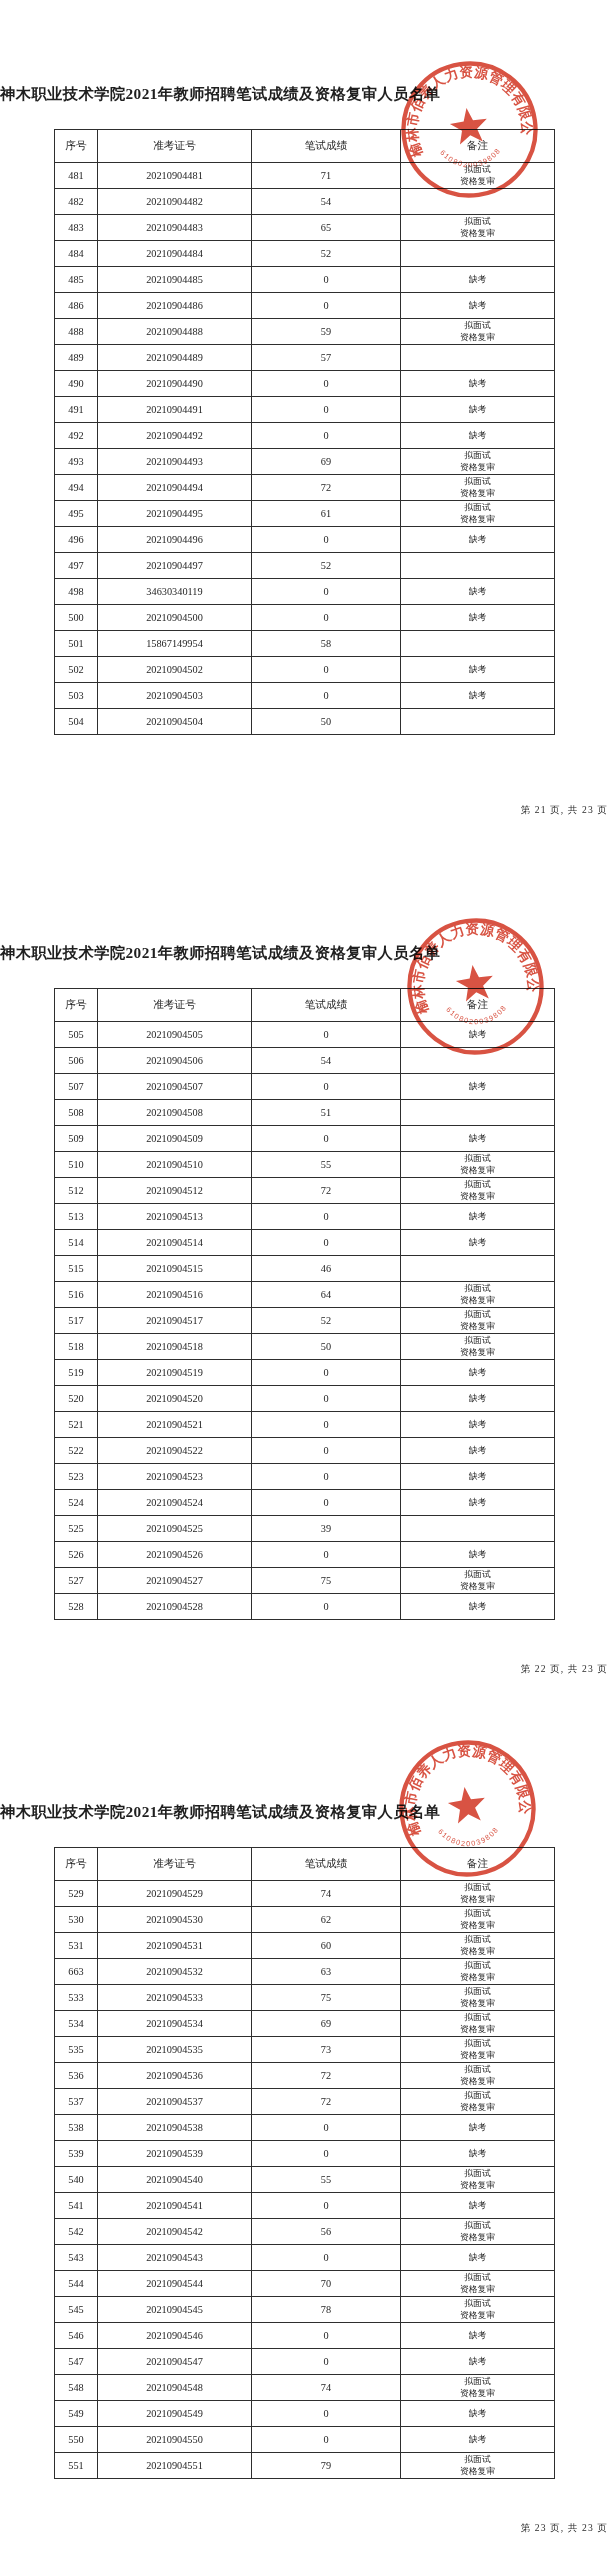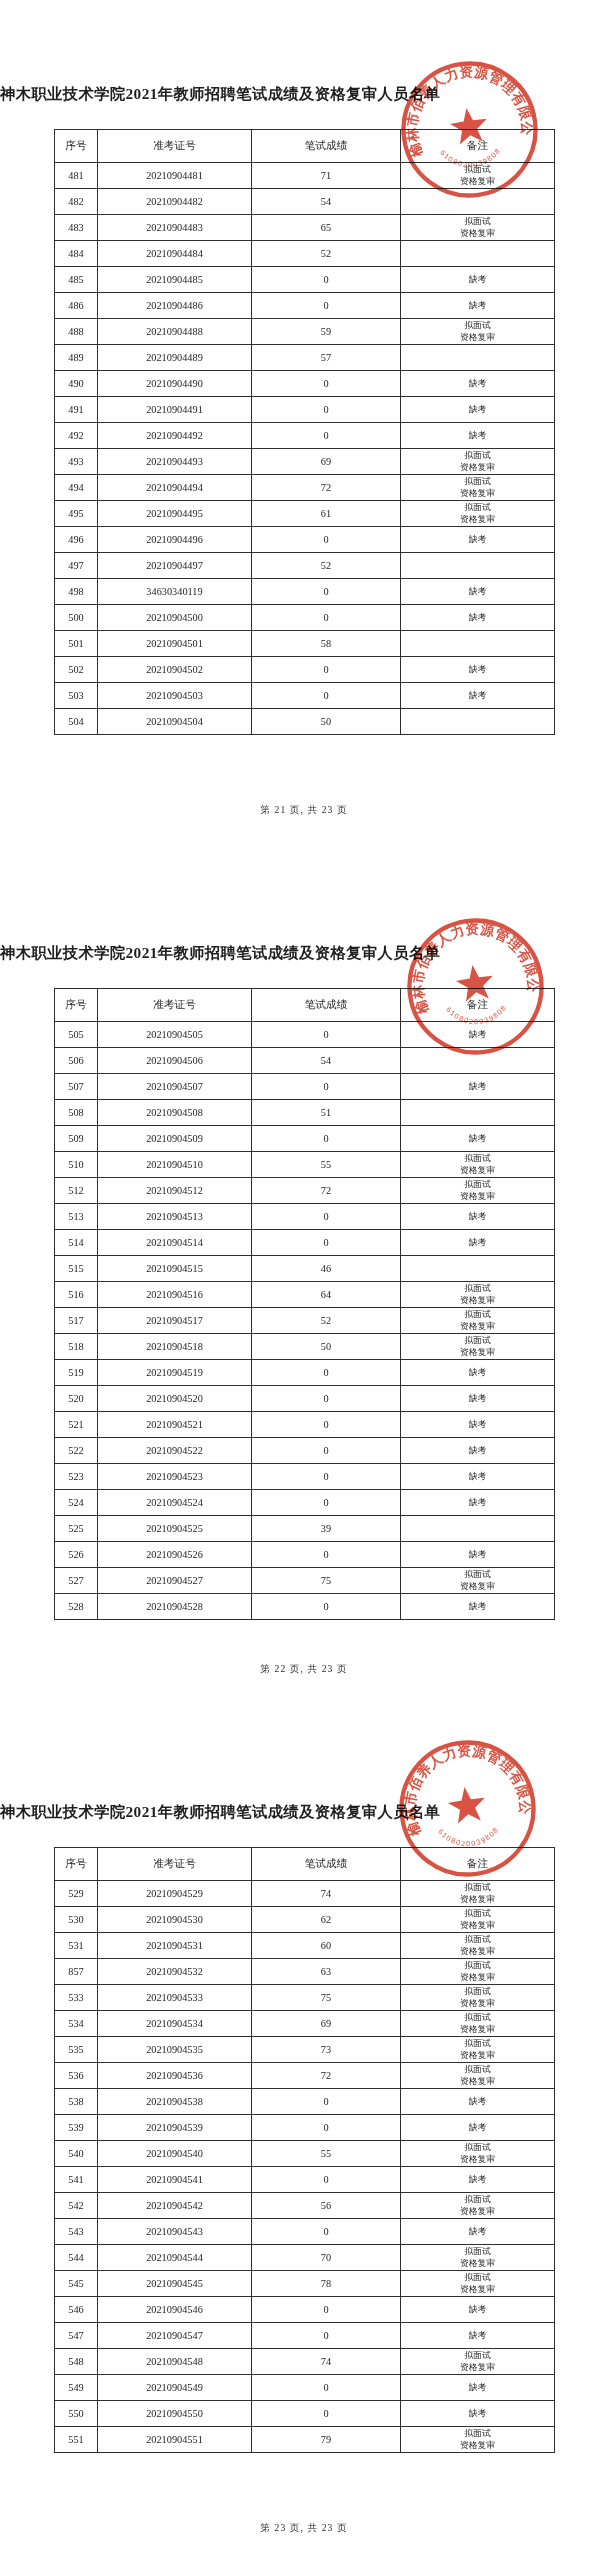--- a/index.html
+++ b/index.html
@@ -22,21 +22,21 @@
   }
   .score-table th{height:32px;font-size:10.7px;font-weight:400;}
   .score-table td{height:25px;font-size:10.3px;}
   .c-no{width:42px;}
   .c-id{width:153px;}
   .c-score{width:148px;}
   .c-remark{width:153px;}
   td.c-remark{font-size:8.8px;line-height:1.3;white-space:pre-line;}
   .footer{
     position:absolute;top:804px;left:0;right:0;
-    text-align:center;font-size:9.6px;letter-spacing:1.1px;color:#2a2a2a;
+    text-align:right;font-size:9.6px;letter-spacing:1.1px;color:#2a2a2a;
   }
   .seal{
     position:absolute;width:145px;height:145px;
     mix-blend-mode:multiply;opacity:.9;transform:rotate(-8deg);
     pointer-events:none;
   }
   .seal-ring{fill:none;stroke:currentColor;stroke-width:6;}
   .seal-star{fill:currentColor;}
   .seal-co{font-size:19px;letter-spacing:.5px;fill:currentColor;font-weight:700;
            font-family:"Liberation Serif","DejaVu Serif",serif;}
@@ -170,21 +170,21 @@
           <td class="c-remark">缺考</td>
         </tr>
         <tr>
           <td class="c-no">500</td>
           <td class="c-id">20210904500</td>
           <td class="c-score">0</td>
           <td class="c-remark">缺考</td>
         </tr>
         <tr>
           <td class="c-no">501</td>
-          <td class="c-id">20210904501</td>
+          <td class="c-id">15867149954</td>
           <td class="c-score">58</td>
           <td class="c-remark"></td>
         </tr>
         <tr>
           <td class="c-no">502</td>
           <td class="c-id">20210904502</td>
           <td class="c-score">0</td>
           <td class="c-remark">缺考</td>
         </tr>
         <tr>
@@ -412,21 +412,21 @@
 资格复审</td>
         </tr>
         <tr>
           <td class="c-no">531</td>
           <td class="c-id">20210904531</td>
           <td class="c-score">60</td>
           <td class="c-remark">拟面试
 资格复审</td>
         </tr>
         <tr>
-          <td class="c-no">857</td>
+          <td class="c-no">663</td>
           <td class="c-id">20210904532</td>
           <td class="c-score">63</td>
           <td class="c-remark">拟面试
 资格复审</td>
         </tr>
         <tr>
           <td class="c-no">533</td>
           <td class="c-id">20210904533</td>
           <td class="c-score">75</td>
           <td class="c-remark">拟面试
@@ -442,20 +442,27 @@
         <tr>
           <td class="c-no">535</td>
           <td class="c-id">20210904535</td>
           <td class="c-score">73</td>
           <td class="c-remark">拟面试
 资格复审</td>
         </tr>
         <tr>
           <td class="c-no">536</td>
           <td class="c-id">20210904536</td>
+          <td class="c-score">72</td>
+          <td class="c-remark">拟面试
+资格复审</td>
+        </tr>
+        <tr>
+          <td class="c-no">537</td>
+          <td class="c-id">20210904537</td>
           <td class="c-score">72</td>
           <td class="c-remark">拟面试
 资格复审</td>
         </tr>
         <tr>
           <td class="c-no">538</td>
           <td class="c-id">20210904538</td>
           <td class="c-score">0</td>
           <td class="c-remark">缺考</td>
         </tr>

